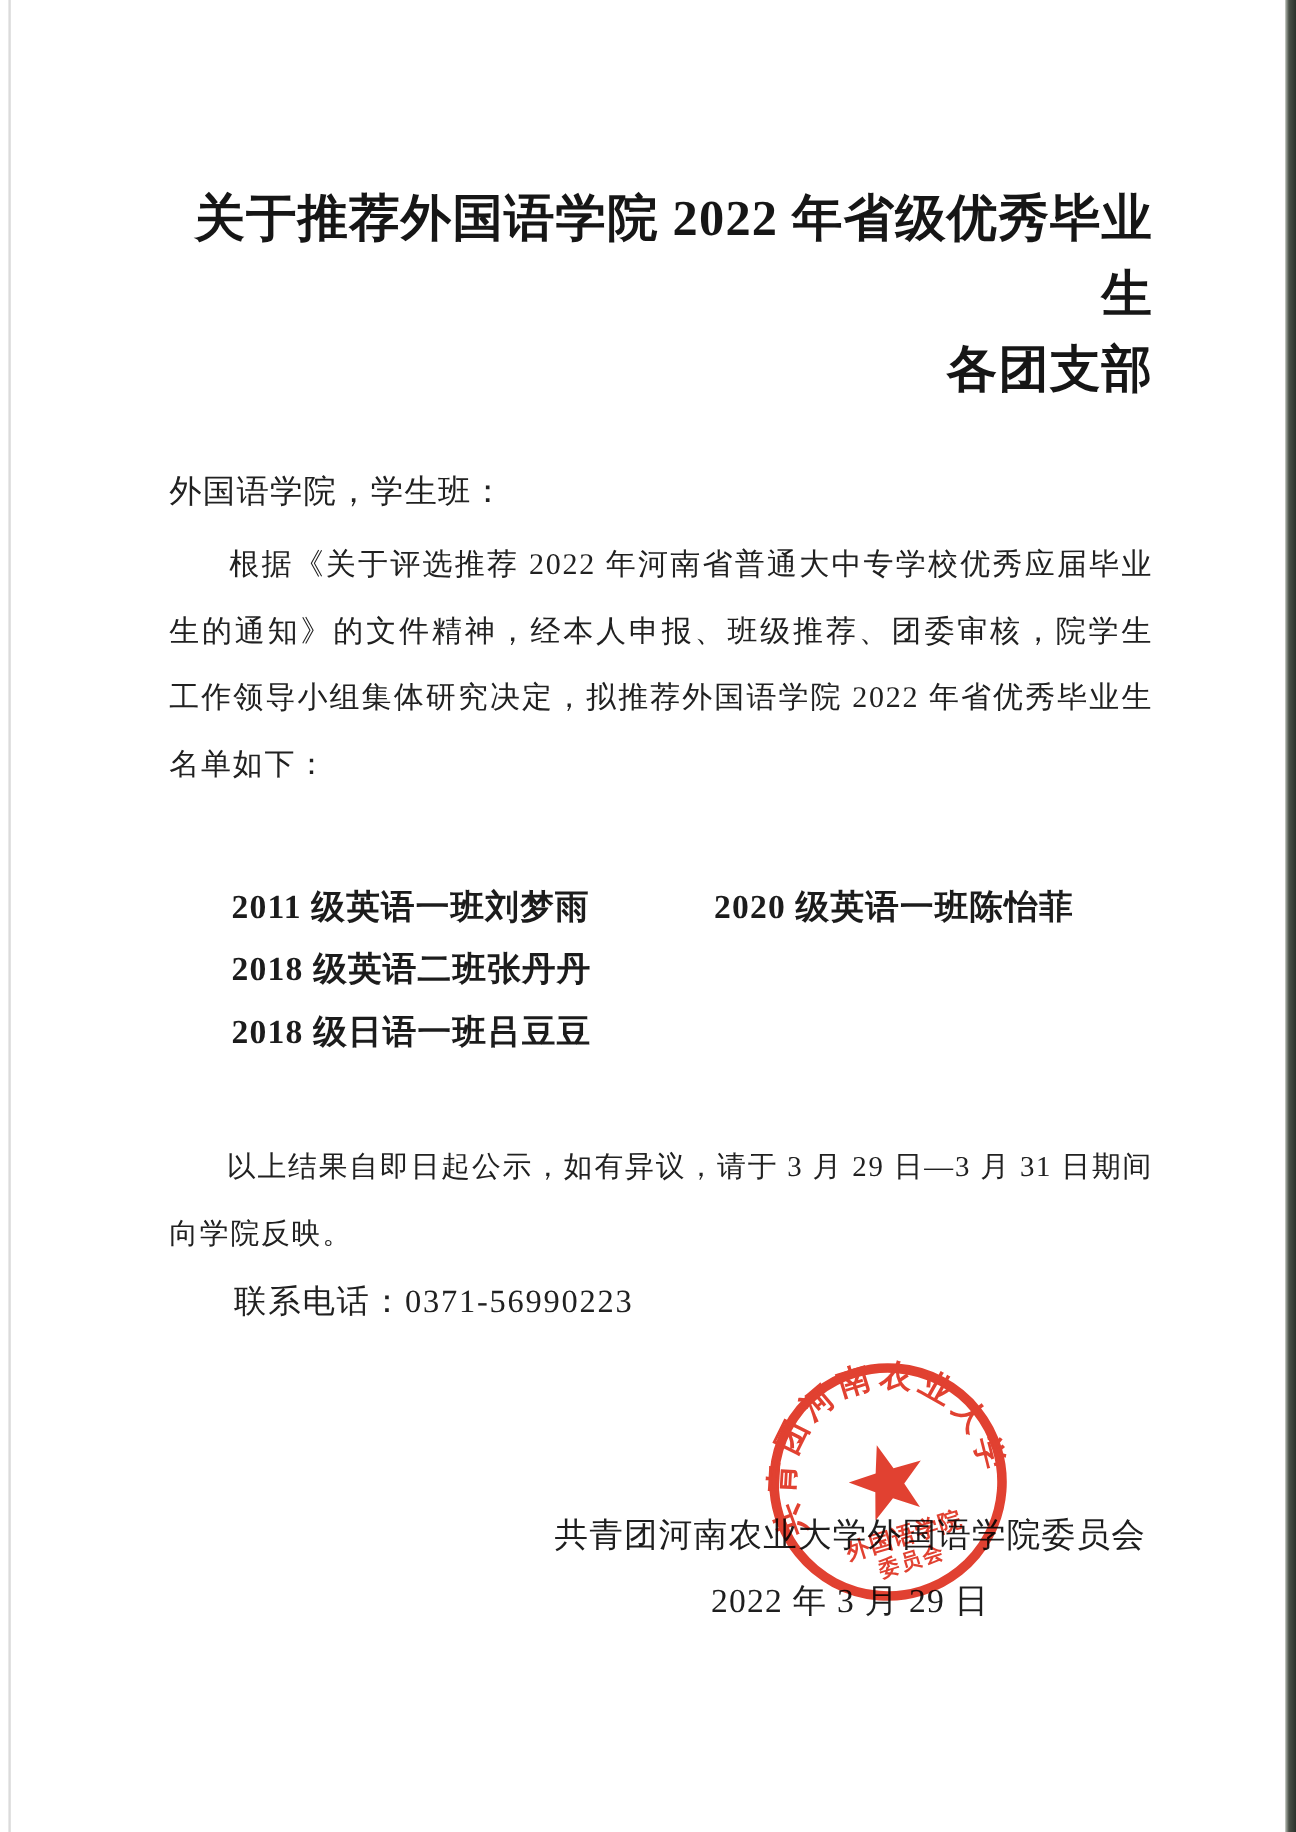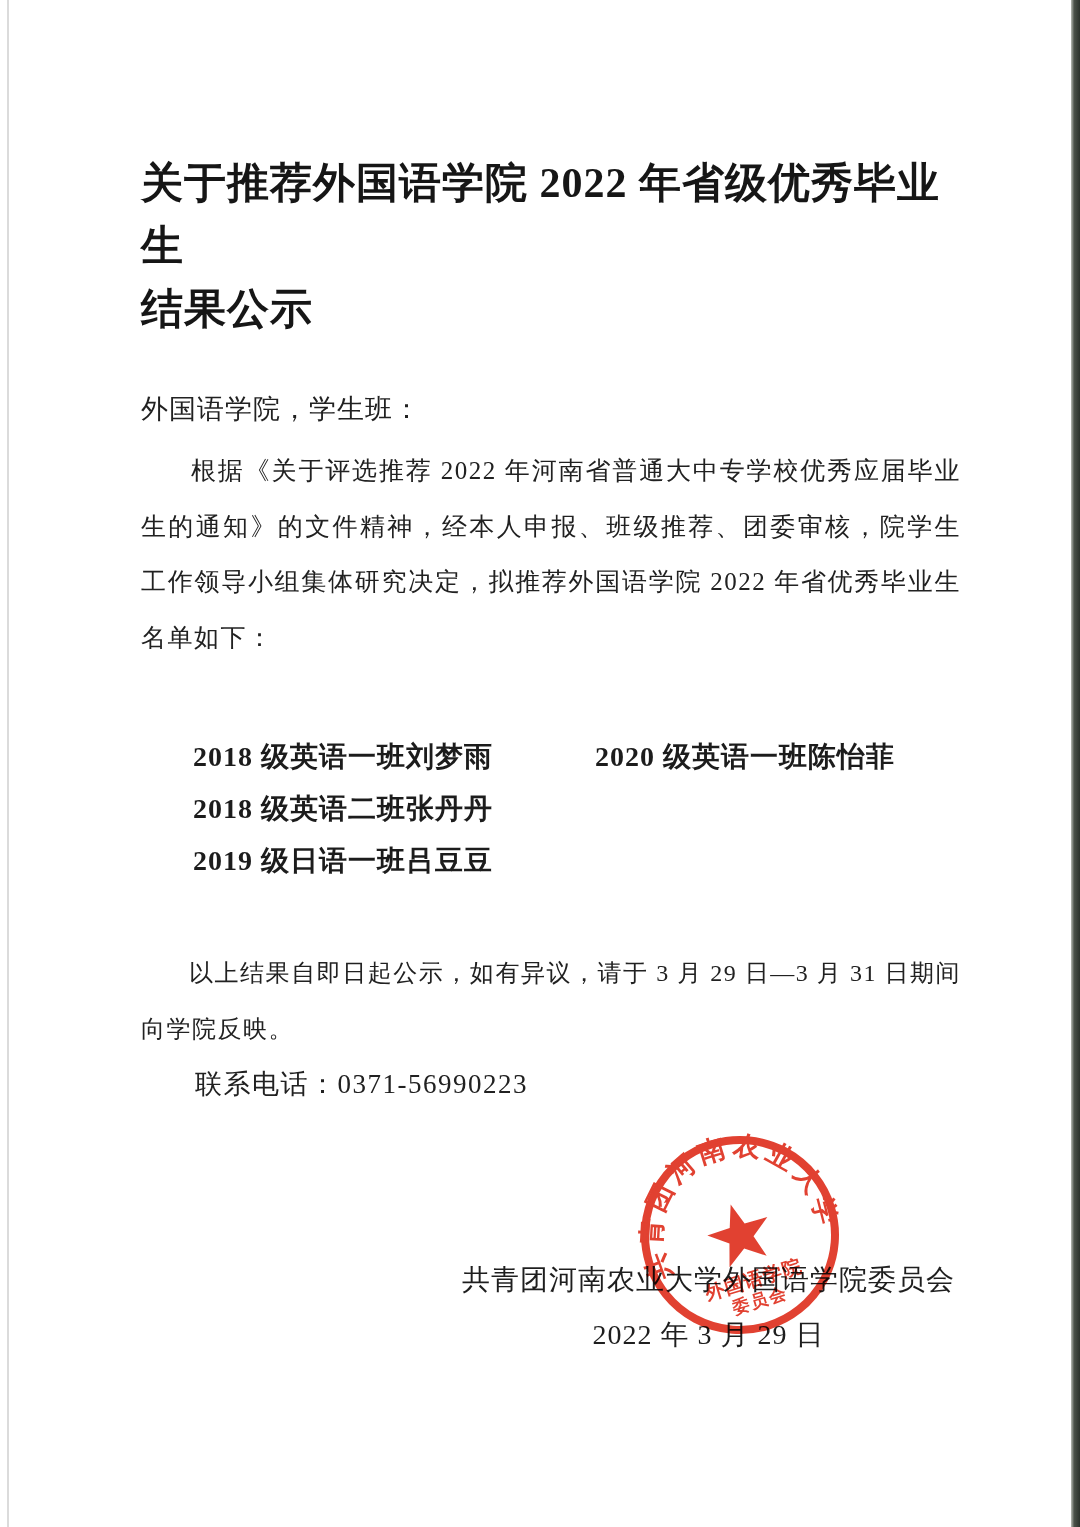--- a/index.html
+++ b/index.html
@@ -18,21 +18,21 @@
   .scan-edge-right {
     position: absolute; right: 0; top: 0; width: 9px; height: 100%;
     background: linear-gradient(90deg, #b8bcb4 0%, #4a5148 35%, #2b322b 100%);
   }
   .content {
     position: absolute; left: 141px; width: 820px; top: 0;
     padding-top: 152px;
   }
   .doc-title {
     margin: 0; font-size: 42px; font-weight: bold; color: #161616;
-    text-align: left; line-height: 63px; letter-spacing: 1px;
+    text-align: right; line-height: 63px; letter-spacing: 1px;
   }
   .doc-title .tline { display: block; }
   .salutation {
     margin: 41px 0 0 0; font-size: 27px; line-height: 55px; letter-spacing: 1px;
   }
   .body-par {
     margin: 6px 0 0 0; font-size: 25px; line-height: 55.5px;
     text-align: justify; text-indent: 2em; letter-spacing: 1.5px;
   }
   .grad-list { margin: 66px 0 0 52px; }
@@ -63,37 +63,37 @@
 </head>
 <body>
 
 <div class="scan-edge-left"></div>
 <div class="scan-edge-right"></div>
 
 <div class="content">
 
   <h1 class="doc-title">
     <span class="tline">关于推荐外国语学院 2022 年省级优秀毕业生</span>
-    <span class="tline">结果公示</span>
+    <span class="tline">各团支部</span>
   </h1>
 
   <p class="salutation">外国语学院，学生班：</p>
 
   <p class="body-par">根据《关于评选推荐 2022 年河南省普通大中专学校优秀应届毕业生的通知》的文件精神，经本人申报、班级推荐、团委审核，院学生工作领导小组集体研究决定，拟推荐外国语学院 2022 年省优秀毕业生名单如下：</p>
 
   <div class="grad-list">
     <div class="grad-row">
-      <span class="c1">2018 级英语一班刘梦雨</span>
+      <span class="c1">2011 级英语一班刘梦雨</span>
       <span class="c2">2020 级英语一班陈怡菲</span>
     </div>
     <div class="grad-row">
       <span class="c1">2018 级英语二班张丹丹</span>
     </div>
     <div class="grad-row">
-      <span class="c1">2019 级日语一班吕豆豆</span>
+      <span class="c1">2018 级日语一班吕豆豆</span>
       <span class="c2"></span>
     </div>
   </div>
 
   <p class="closing-par">以上结果自即日起公示，如有异议，请于 3 月 29 日—3 月 31 日期间向学院反映。</p>
 
   <p class="contact-line">联系电话：0371-56990223</p>
 
   <div class="sig-block">
     <div class="sig-line">共青团河南农业大学外国语学院委员会</div>

